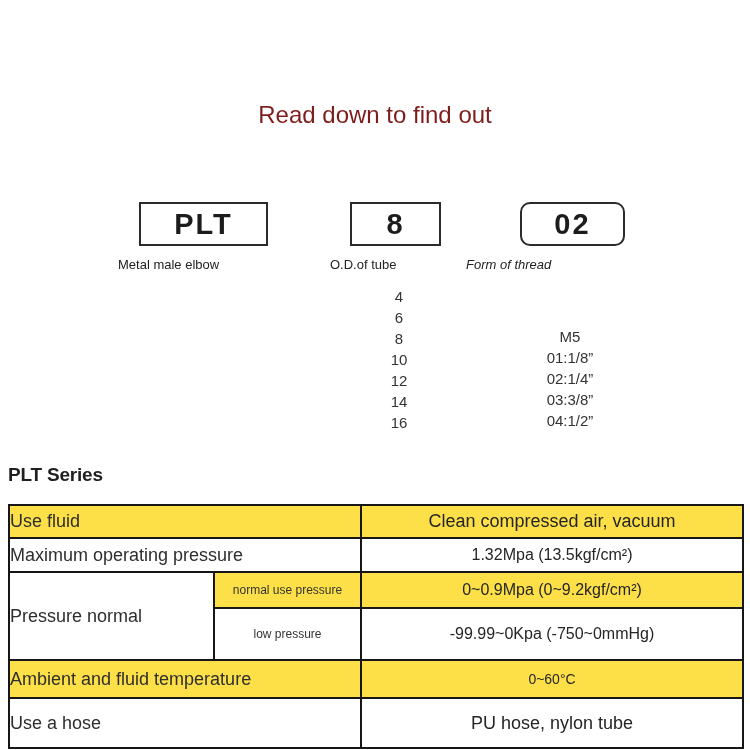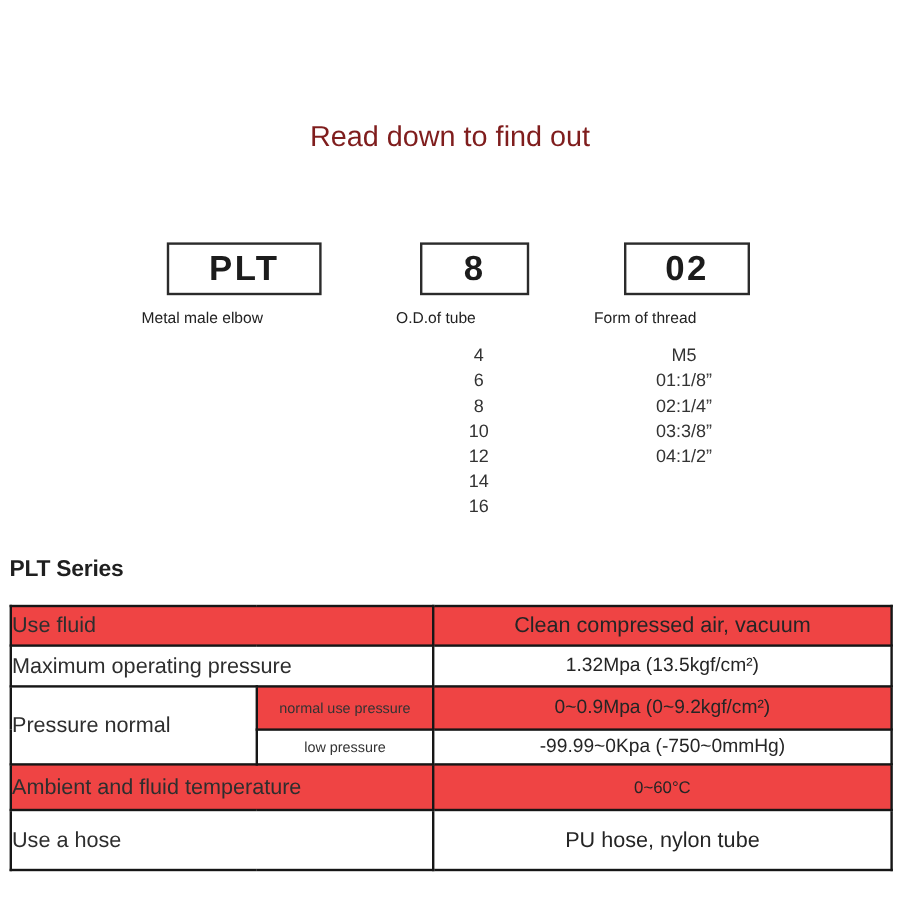--- a/index.html
+++ b/index.html
@@ -47,41 +47,41 @@
     align-items: center;
     justify-content: center;
     font-size: 29px;
     font-weight: 700;
     letter-spacing: 2px;
     color: #1c1c1c;
     box-sizing: border-box;
   }
   #box-plt   { left: 139px; width: 129px; }
   #box-tube  { left: 350px; width: 91px; }
-  #box-thread{ left: 520px; width: 105px; }
+  #box-thread{ left: 520px; width: 105px; border-radius: 10px; }
   .box-label {
     position: absolute;
     top: 257px;
     text-align: left;
     font-size: 13px;
     color: #222;
   }
   #label-plt    { left: 118px; width: 172px; }
   #label-tube   { left: 330px; width: 131px; }
-  #label-thread { left: 495px; width: 155px; }
+  #label-thread { left: 466px; width: 155px; font-style: italic; }
   .option-list {
     position: absolute;
     top: 286px;
     width: 140px;
     text-align: center;
     font-size: 15px;
     color: #333;
   }
   #tube-list   { left: 329px; }
-  #thread-list { left: 500px; }
+  #thread-list { left: 500px; margin-top: 40px; }
   .option-list div { height: 21px; line-height: 21px; }
   .series-heading {
     position: absolute;
     left: 8px;
     top: 464px;
     font-size: 19px;
     font-weight: 700;
     letter-spacing: -0.2px;
     color: #1f1f1f;
   }
@@ -107,21 +107,21 @@
   }
   td.sub {
     text-align: center;
     font-size: 12px;
     color: #333;
   }
   td.val { text-align: center; color: #252525; margin-left: 13px; }
   .v-lg { font-size: 18px; }
   .v-md { font-size: 16px; }
   .v-sm { font-size: 14px; }
-  .beige { background: #ef4444; }
+  .beige { background: #fde047; }
 </style>
 </head>
 <body>
 
 <div id="stage">
 
   <div class="page-subtitle">Read down to find out</div>
 
   <div class="code-box" id="box-plt">
     <span>PLT</span>
@@ -170,21 +170,21 @@
     </tr>
     <tr style="height:34px">
       <td class="lbl" colspan="2">Maximum operating pressure</td>
       <td class="val v-md">1.32Mpa (13.5kgf/cm²)</td>
     </tr>
     <tr style="height:36px">
       <td class="lbl" rowspan="2">Pressure normal</td>
       <td class="sub beige">normal use pressure</td>
       <td class="val v-md beige">0~0.9Mpa (0~9.2kgf/cm²)</td>
     </tr>
-    <tr style="height:29px">
+    <tr style="height:52px">
       <td class="sub">low pressure</td>
       <td class="val v-md">-99.99~0Kpa (-750~0mmHg)</td>
     </tr>
     <tr style="height:38px">
       <td class="lbl beige" colspan="2">Ambient and fluid temperature</td>
       <td class="val v-sm beige">0~60°C</td>
     </tr>
     <tr style="height:50px">
       <td class="lbl" colspan="2">Use a hose</td>
       <td class="val v-lg">PU hose, nylon tube</td>

